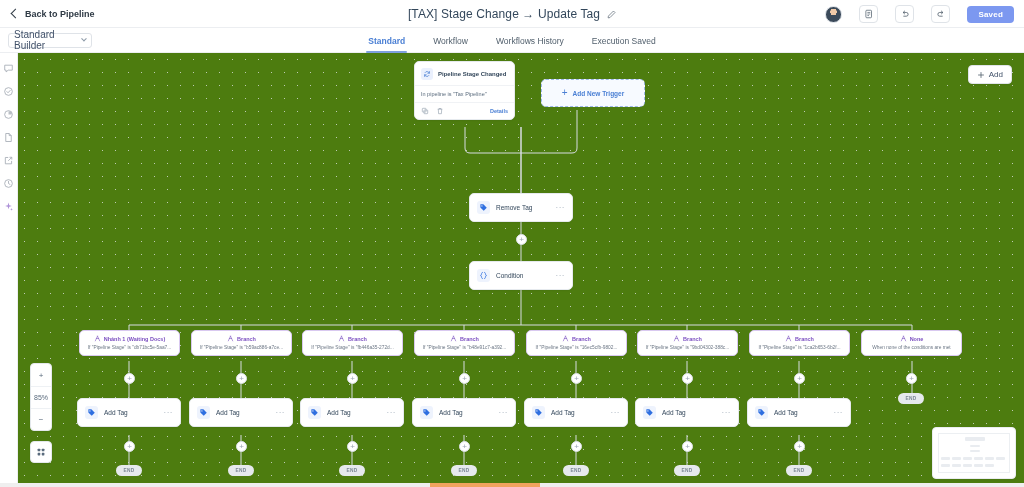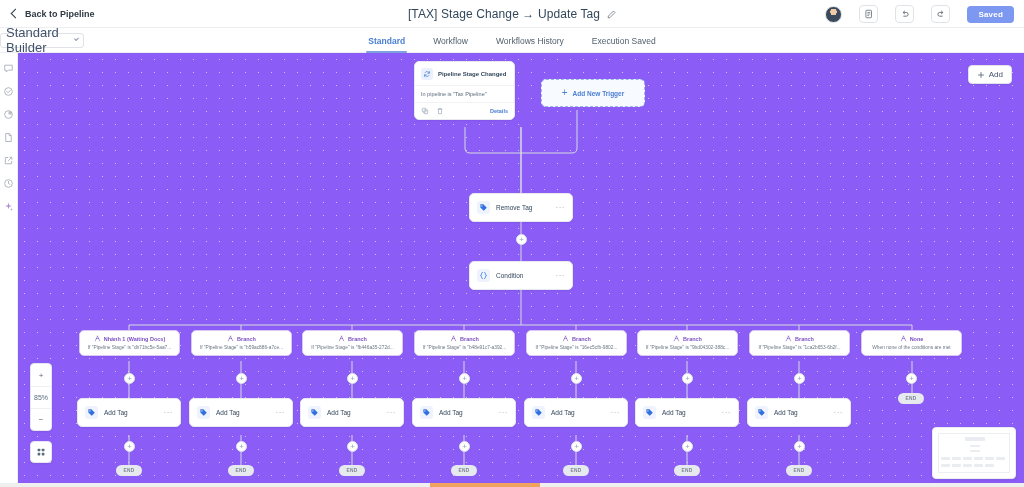--- a/index.html
+++ b/index.html
@@ -49,22 +49,22 @@
     border-radius: 4px; padding: 4px 11px; cursor: pointer; letter-spacing: .2px;
   }
 
   
   .tabbar {
     position: absolute; top: 28px; left: 0; width: 1024px; height: 25px;
     background: #fff; border-bottom: 1px solid #eceef1;
     display: flex; align-items: center;
   }
   .builder-select {
-    width: 84px; height: 15px; border: 1px solid #dfe3e8;
-    border-radius: 3px; background: #fff; font-size: 13px; color: #42526a;
+    margin-left: 8px; width: 84px; height: 15px; border: 1px solid #dfe3e8;
+    border-radius: 3px; background: #fff; font-size: 10px; color: #42526a;
     display: flex; align-items: center; padding: 0 5px; cursor: pointer;
   }
   .builder-select .cd { margin-left: auto; width: 4px; height: 4px;
     border-right: 1px solid #8d9aa8; border-bottom: 1px solid #8d9aa8;
     transform: rotate(45deg) translate(-1px,-1px); }
   .tabs {
     position: absolute; left: 0; right: 0; top: 0; height: 25px;
     display: flex; align-items: center; justify-content: center; gap: 28px;
   }
   .tab { font-size: 8.5px; color: #52606d; cursor: pointer; position: relative;
@@ -95,21 +95,21 @@
     position: absolute; left: 0; top: 53px; width: 18px; height: 434px;
     background: #fff; border-right: 1px solid #eceef1;
     display: flex; flex-direction: column; align-items: center;
     padding-top: 10px; gap: 12px;
   }
   .rail-icon { width: 11px; height: 11px; cursor: pointer; opacity: .62; }
 
   
   .canvas {
     position: absolute; left: 18px; top: 53px; width: 1006px; height: 434px;
-    background: #8b5cf6; overflow: hidden;
+    background: #4d7c0f; overflow: hidden;
   }
   .canvas::before {
     content: ""; position: absolute; inset: 0;
     background-image: radial-gradient(#e3e7eb 0.7px, transparent 0.7px);
     background-size: 13px 13px; opacity: .75;
   }
   .canvas-inner { position: absolute; inset: 0; }
 
   
   .svg-lines { position: absolute; inset: 0; width: 1006px; height: 434px; }

